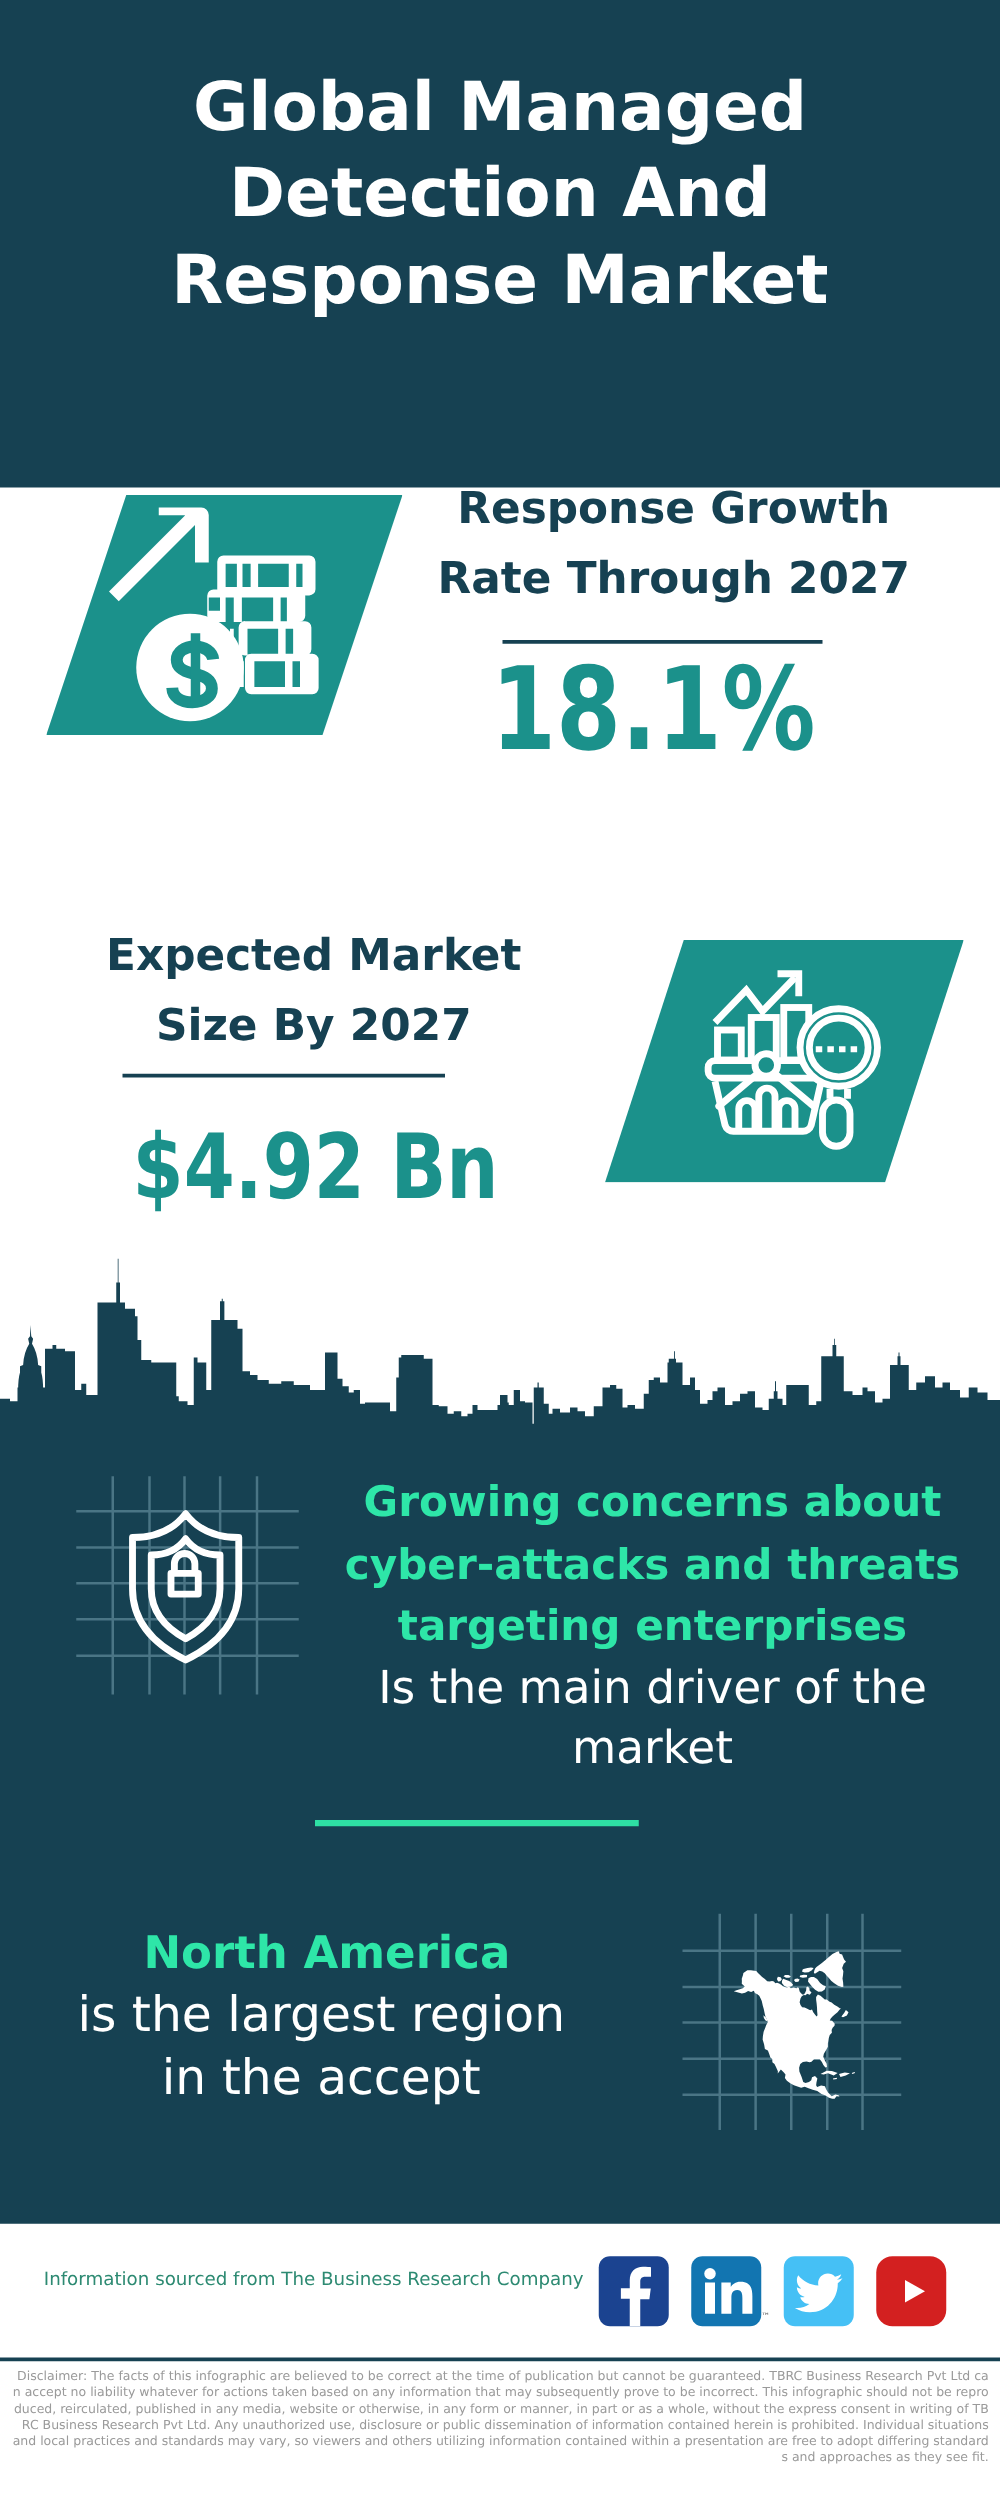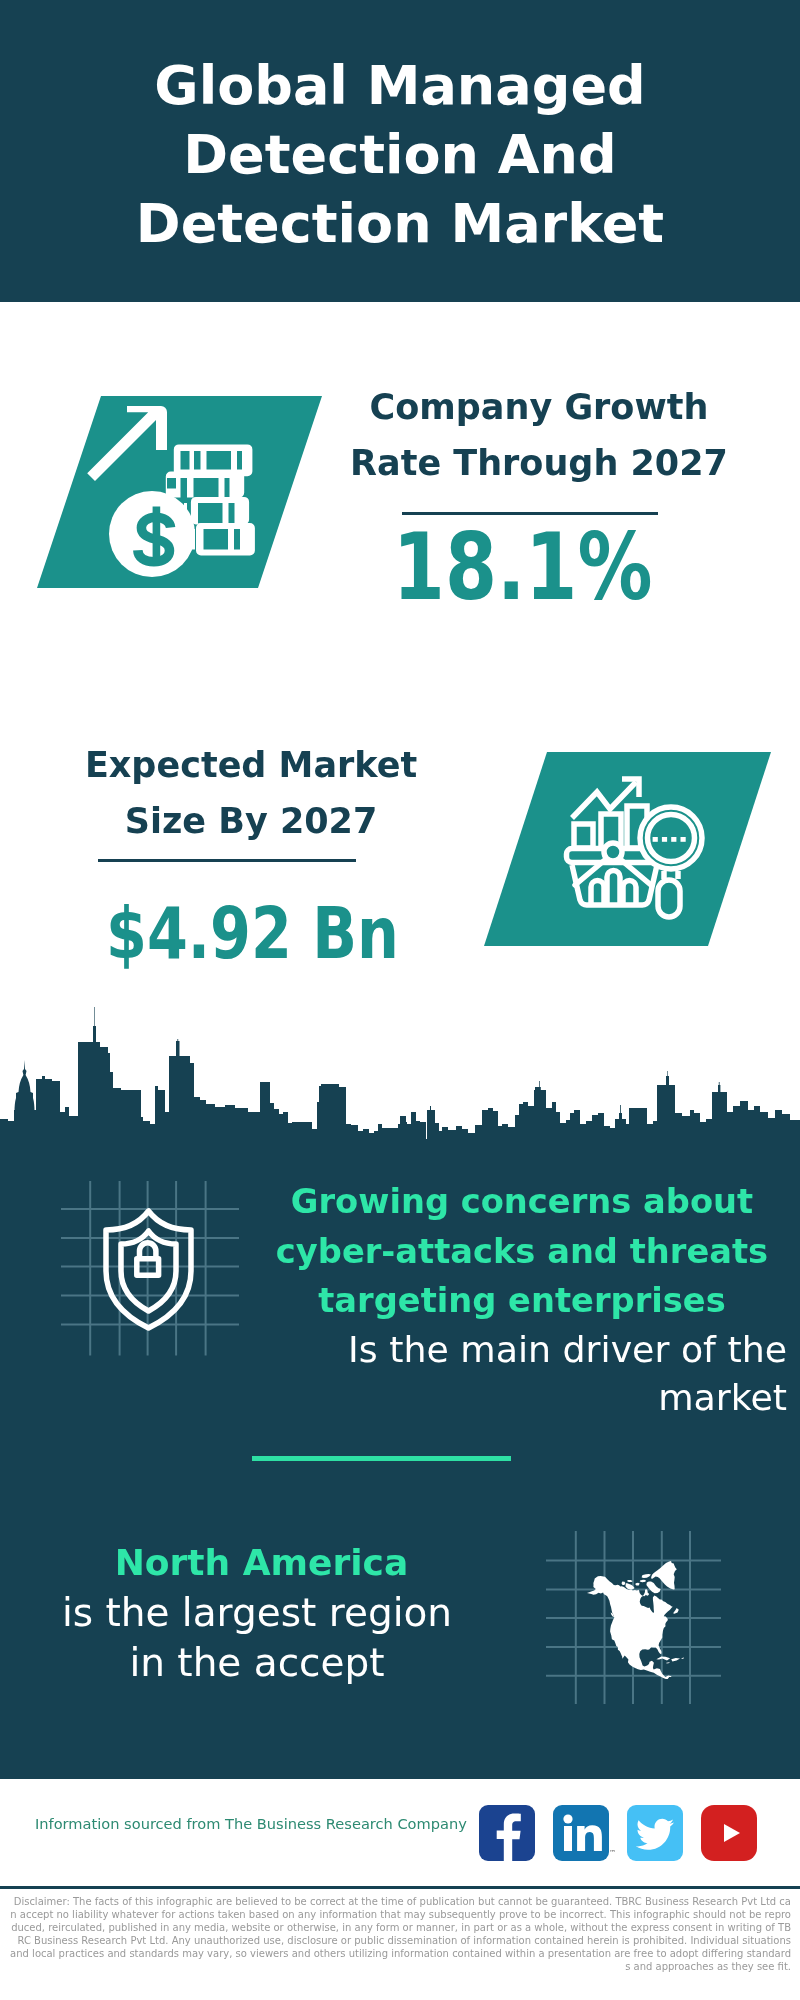--- a/index.html
+++ b/index.html
@@ -1,20 +1,20 @@
 <!DOCTYPE html>
 <html><head>
 <meta charset="utf-8">
 <style>
   html,body{margin:0;padding:0;}
   body{width:800px;height:2000px;background:#ffffff;font-family:"DejaVu Sans",sans-serif;overflow:hidden;}
   .page{position:relative;width:800px;height:2000px;background:#fff;}
 
   
-  .hdr{position:absolute;left:0;top:0;width:800px;height:302px;background:#164152;}
+  .hdr{position:absolute;left:0;top:0;width:800px;height:390px;background:#164152;}
   .hdr-title{position:absolute;left:0;top:51px;width:800px;text-align:center;color:#ffffff;
      font-size:54px;line-height:69px;font-weight:bold;}
 
   
   .para{position:absolute;background:#1b918b;}
   .para-1{left:37px;top:396px;width:285px;height:192px;
      clip-path:polygon(64px 0, 285px 0, 221px 192px, 0 192px);}
   .icon-money{position:absolute;left:0;top:0;}
   .stat1-head{position:absolute;left:329px;top:379px;width:420px;text-align:center;
      color:#164152;font-size:35px;line-height:56px;font-weight:bold;}
@@ -37,21 +37,21 @@
 
   
   .dark{position:absolute;left:0;top:1140px;width:800px;height:639px;background:#164152;}
   .skyline{position:absolute;left:0;top:1000px;width:800px;height:160px;}
 
   
   .shield-wrap{position:absolute;left:55px;top:1175px;width:190px;height:190px;}
   .map-grid line,.shield-grid line{stroke:#4a7585;stroke-width:2;}
   .driver-text{position:absolute;left:257px;top:1177px;width:530px;text-align:center;}
   .driver-bold{color:#2ee6a8;font-size:33.7px;line-height:49.5px;font-weight:bold;display:block;}
-  .driver-reg{color:#ffffff;font-size:36.3px;line-height:48px;font-weight:normal;display:block;text-align:right;}
+  .driver-reg{color:#ffffff;font-size:36.3px;line-height:48px;font-weight:normal;display:block;}
   .rule-3{position:absolute;left:252px;top:1456px;width:259px;height:5px;background:#2ee0a4;}
 
   
   .region-text{position:absolute;left:7px;top:1538px;width:500px;text-align:center;}
   .region-bold{color:#2ee6a8;font-size:36px;line-height:50px;font-weight:bold;display:block;padding-left:9px;}
   .region-reg{color:#ffffff;font-size:39px;line-height:50.3px;font-weight:normal;display:block;}
   .map-wrap{position:absolute;left:545px;top:1515px;width:190px;height:190px;}
 
   
   .src{position:absolute;left:35px;top:1813.5px;color:#2d8a72;font-size:14.6px;line-height:19.5px;}
@@ -62,21 +62,21 @@
 </style>
 </head>
 <body>
 
 <div class="page">
 
   <div class="hdr">
     <div class="hdr-title">
       <span>Global Managed</span><br>
       <span>Detection And</span><br>
-      <span>Detection Market</span>
+      <span>Response Market</span>
     </div>
   </div>
 
   <div class="para para-1">
     <svg class="icon-money" viewBox="0 0 285 192" width="285" height="192">
       <g fill="#ffffff">
         <path d="M90 10 h34 a6 6 0 0 1 6 6 v38 h-11 v-30 l-61 61 -7.8 -7.8 61 -61 h-21.2 z"></path>
 
         <path fill-rule="evenodd" d="M141.8 48.4 h68.6 a5 5 0 0 1 5 5 v21.9 a5 5 0 0 1 -5 5 h-68.6 a5 5 0 0 1 -5 -5 v-21.9 a5 5 0 0 1 5 -5 z
           M143.5 55 v18.5 h9 v-18.5 z M157 55 v18.5 h6.5 v-18.5 z M169.5 55 v18.5 h24.5 v-18.5 z M200 55 v18.5 h5 v-18.5 z"></path>
@@ -92,21 +92,21 @@
 
         <circle cx="115" cy="138" r="43"></circle>
       </g>
       <g>
         <path fill="none" stroke="#1b918b" stroke-width="9.5" stroke-linecap="butt" d="M133.6 131.5 c-0.8 -6.3 -7.1 -10.3 -14.8 -10.3 -8.2 0 -14.4 4.6 -14.4 10.6 0 6.2 4.4 9.1 13.4 11.1 9.8 2.2 14.7 5.3 14.7 11.8 0 6.4 -6.1 11.1 -15.6 11.1 -9.5 0 -15.8 -4.4 -16.1 -11.6"></path>
         <path fill="#1b918b" d="M115.6 110.5 h7.6 v55 h-7.6 z"></path>
       </g>
     </svg>
   </div>
   <div class="stat1-head">
-    <span>Company Growth</span><br>
+    <span>Response Growth</span><br>
     <span>Rate Through 2027</span>
   </div>
   <div class="rule rule-1"></div>
   <div class="stat1-val"><span>18.1%</span></div>
 
   <div class="stat2-head">
     <span>Expected Market</span><br>
     <span>Size By 2027</span>
   </div>
   <div class="rule rule-2"></div>

